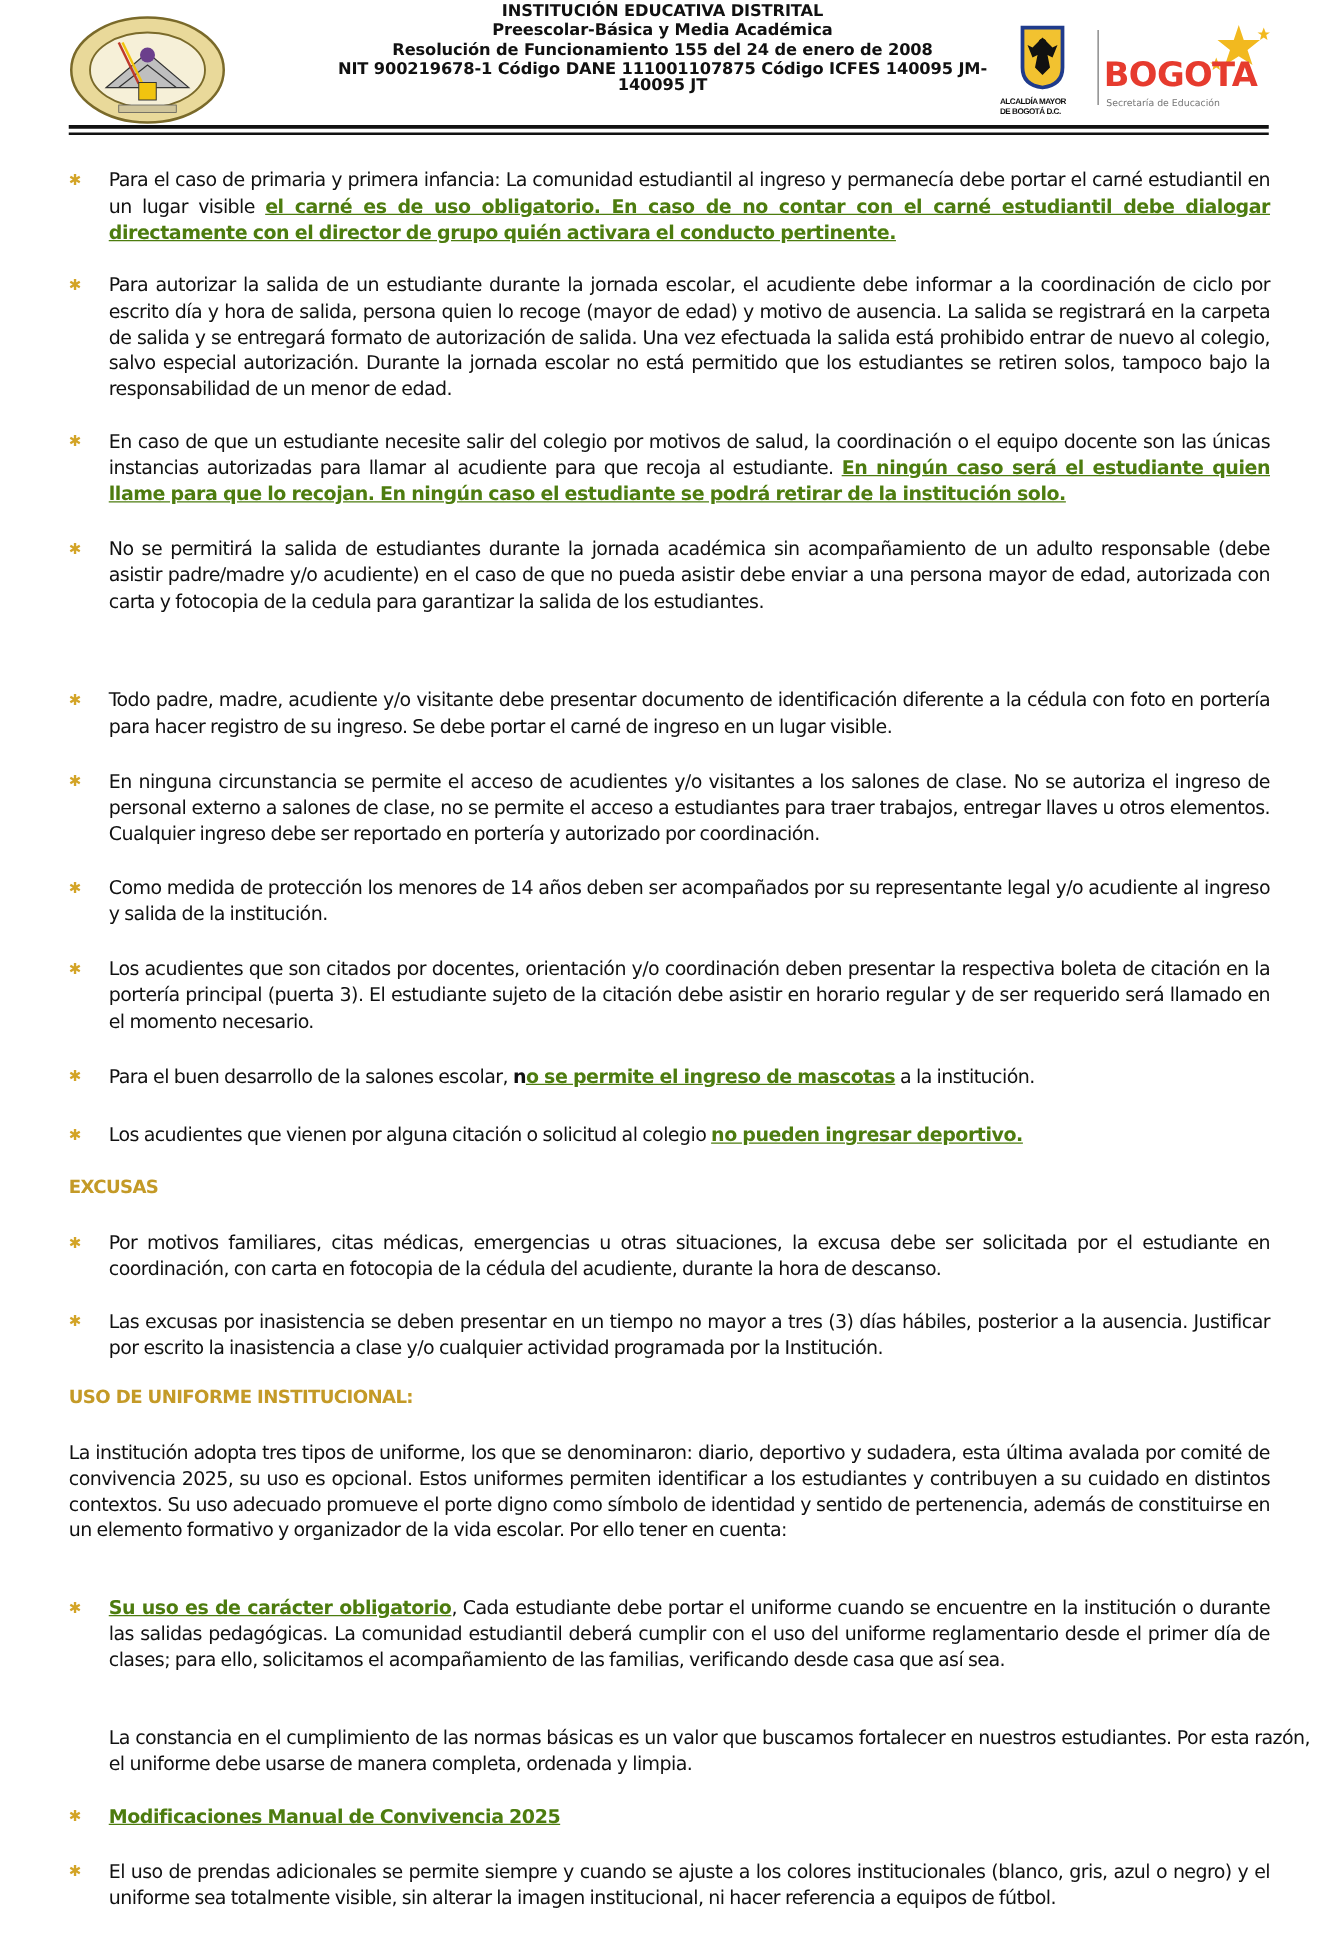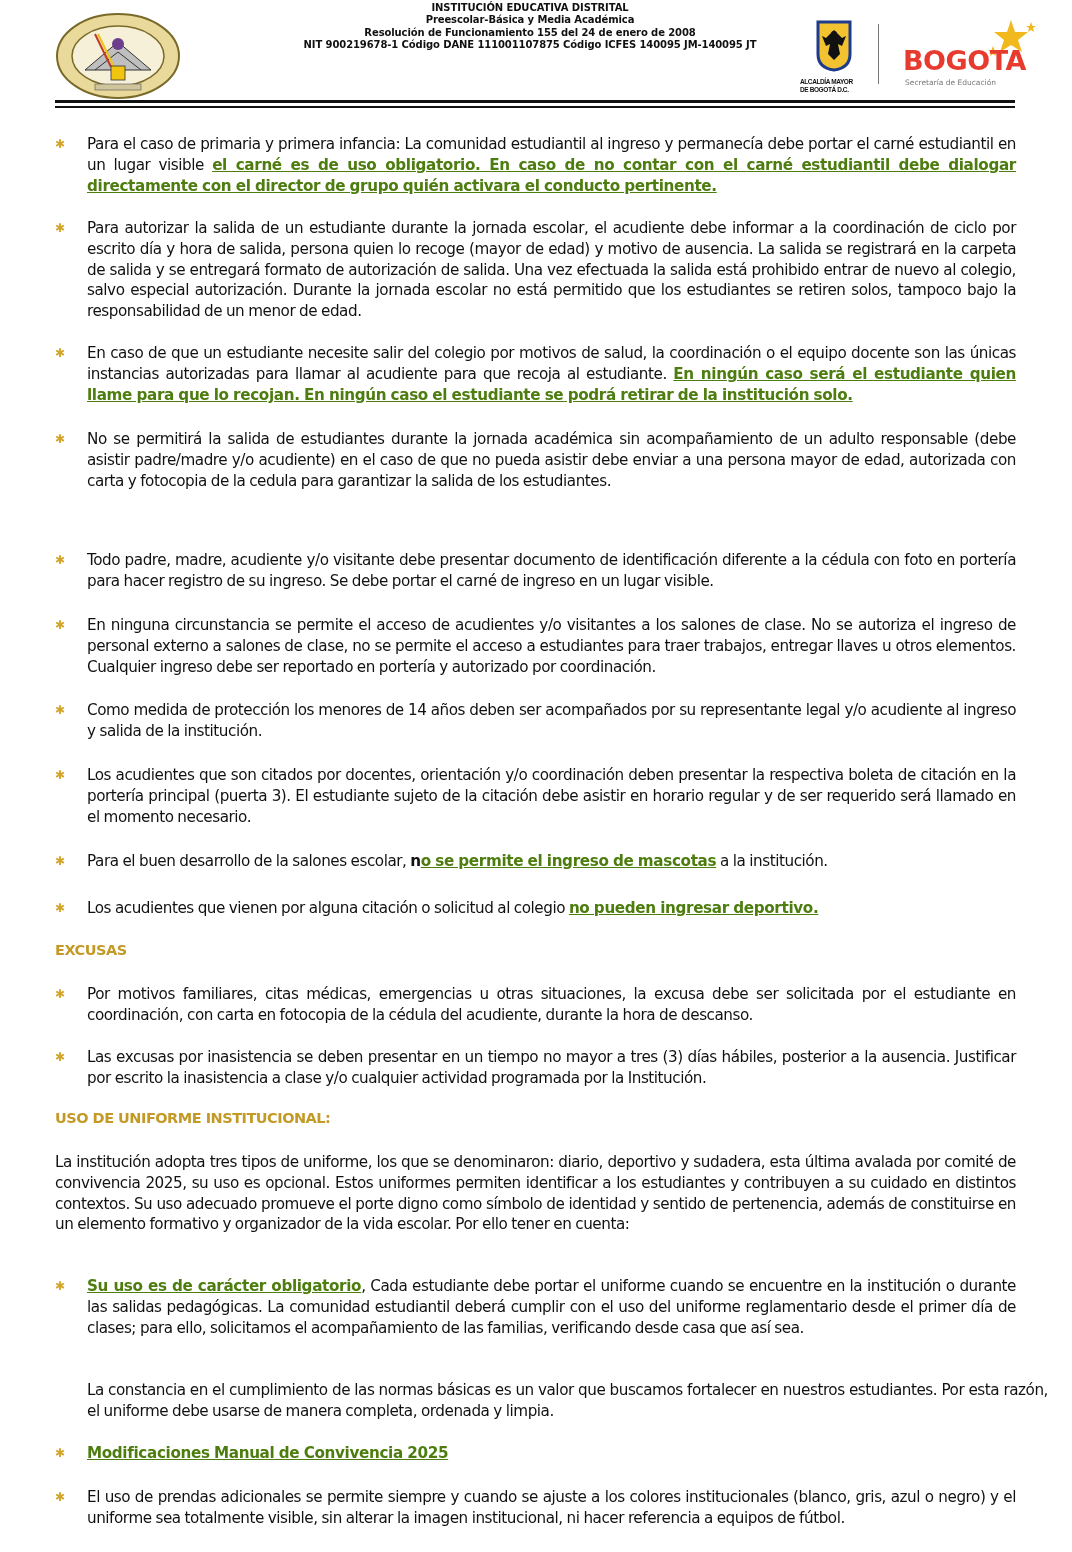--- a/index.html
+++ b/index.html
@@ -5,24 +5,24 @@
   html, body { margin: 0; padding: 0; background: #ffffff; }
   body {
     width: 1072px; height: 1552px; overflow: hidden; position: relative;
     font-family: "DejaVu Sans", sans-serif; color: #111111;
   }
   .header { position: absolute; left: 0; top: 0; width: 1072px; height: 110px; }
   .logo-left { position: absolute; left: 55px; top: 12px; width: 126px; height: 88px; }
   .header-text { position: absolute; left: 260px; top: 0; width: 540px; text-align: center; line-height: 1; }
   .h-sec { font-family: "Liberation Sans", sans-serif; font-size: 13.5px; margin-top: 0px; letter-spacing: 0.1px; color:#111; }
   .h-col { font-family: "DejaVu Sans", sans-serif; font-weight: bold; font-size: 15.5px; margin-top: 3px; letter-spacing: -0.2px; }
-  .h-small { font-family: "DejaVu Sans", sans-serif; font-weight: bold; font-size: 10px; margin-top: 2.6px; letter-spacing: -0.1px; }
+  .h-small { font-family: "DejaVu Sans", sans-serif; font-weight: bold; font-size: 13px; margin-top: 2.6px; letter-spacing: -0.1px; }
   .logo-alc { position: absolute; left: 800px; top: 20px; width: 68px; height: 76px; }
   .logo-sep { position: absolute; left: 878px; top: 24px; width: 1px; height: 60px; background: #777; }
-  .logo-bog { position: absolute; left: 883px; top: 18px; width: 134px; height: 72px; margin-left: 20px; }
+  .logo-bog { position: absolute; left: 883px; top: 18px; width: 134px; height: 72px; }
   .rule1 { position: absolute; left: 55px; top: 100px; width: 960px; height: 3px; background: #111; }
   .rule2 { position: absolute; left: 55px; top: 106px; width: 960px; height: 1.5px; background: #111; }
 
   .content { position: absolute; left: 55px; top: 134px; width: 961px; }
   .item { position: relative; padding-left: 32px; font-size: 15.2px; line-height: 20.8px; text-align: justify; letter-spacing: -0.45px; word-spacing: -0.5px; }
   .bullet { position: absolute; left: 0px; top: 1px; color: #d3a427; font-size: 12px; line-height: 18px; }
   .link { color: #4d7c0f; font-weight: bold; text-decoration: underline; letter-spacing: -0.35px; }
   .heading { color: #c49a27; font-weight: bold; font-size: 14.5px; letter-spacing: -0.5px; }
   .para { font-size: 15.2px; line-height: 20.8px; text-align: justify; letter-spacing: -0.45px; word-spacing: -0.5px; }
   .sub { padding-left: 32px; font-size: 15.2px; line-height: 20.8px; text-align: justify; letter-spacing: -0.45px; word-spacing: -0.5px; }

